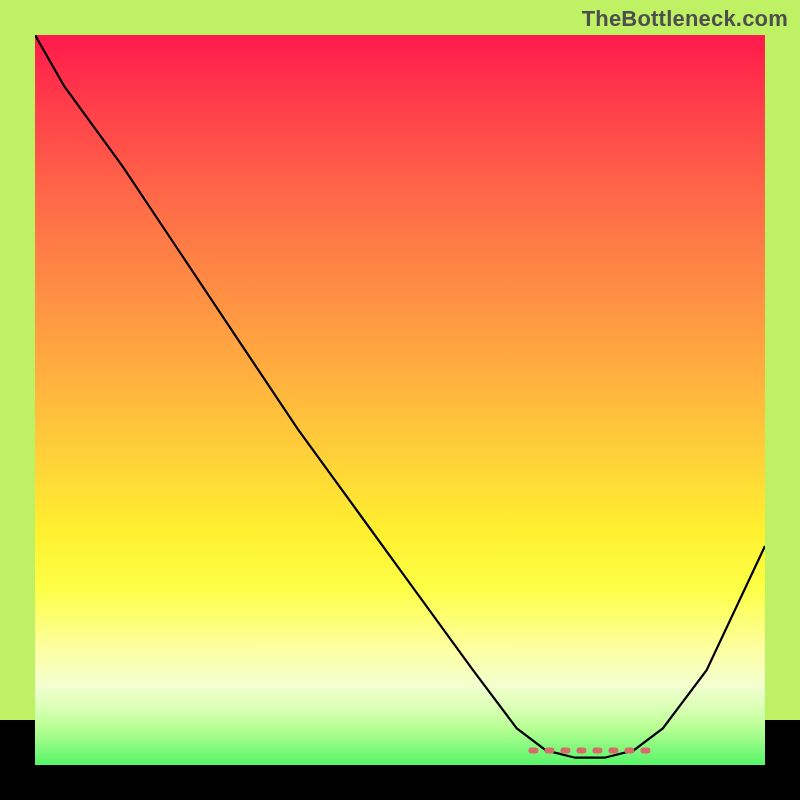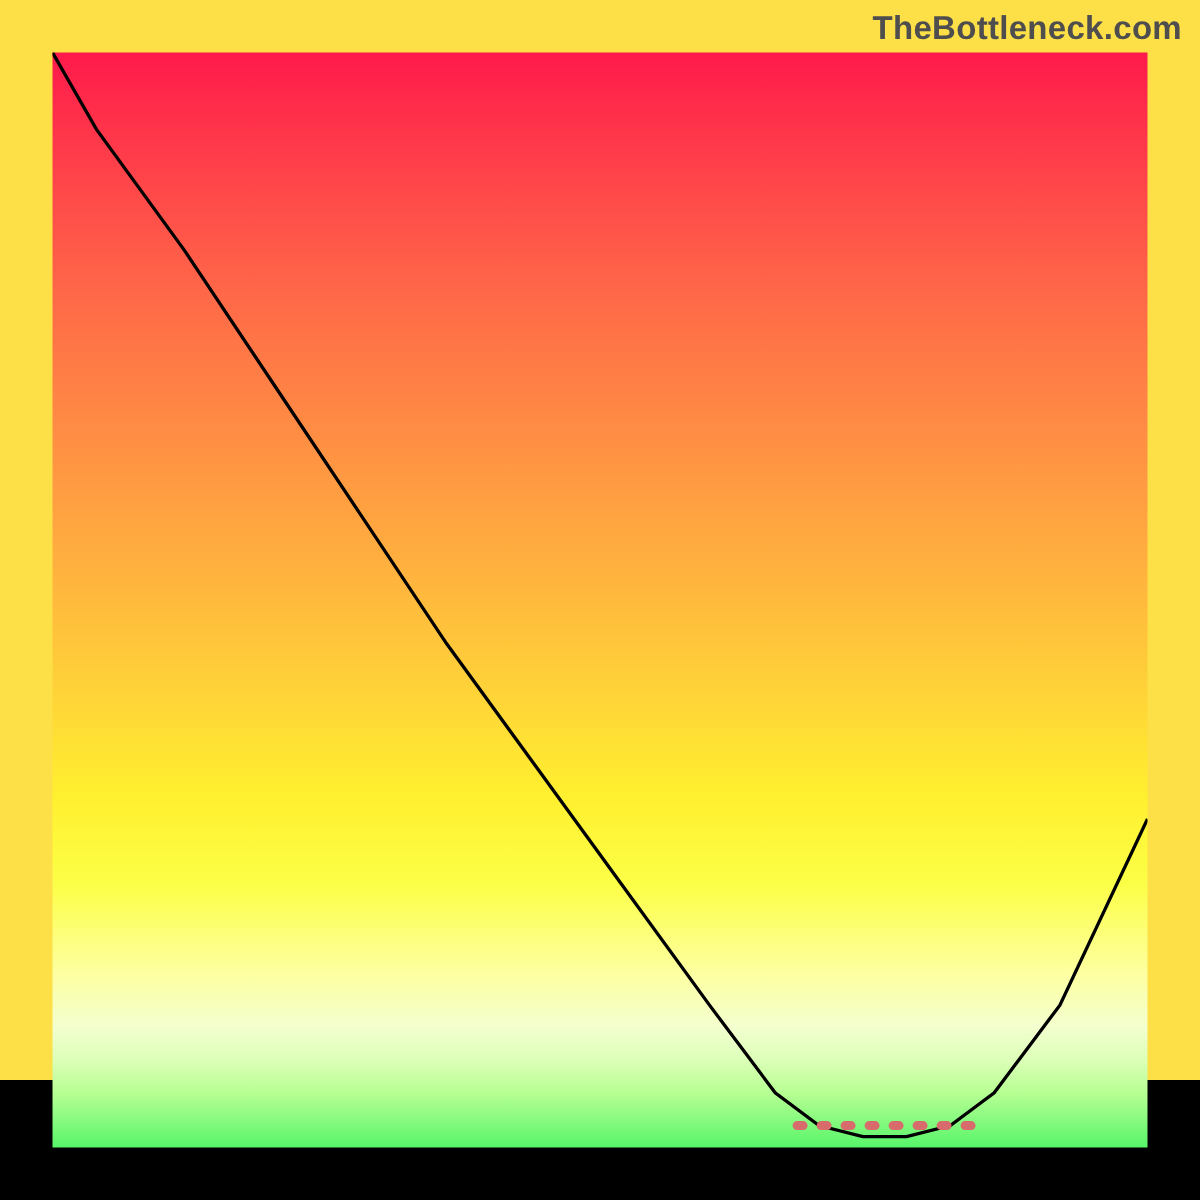--- a/index.html
+++ b/index.html
@@ -8,21 +8,21 @@
     width: 800px;
     height: 800px;
     background: #000;
     font-family: Arial, Helvetica, sans-serif;
     overflow: hidden;
   }
   .frame {
     position: relative;
     width: 800px;
     height: 720px;
-    background: #fde047;
+    background: #bef264;
   }
   .watermark {
     position: absolute;
     top: 6px;
     right: 12px;
     color: #4e4e4e;
     font-size: 22px;
     font-weight: 600;
     letter-spacing: 0.2px;
   }

